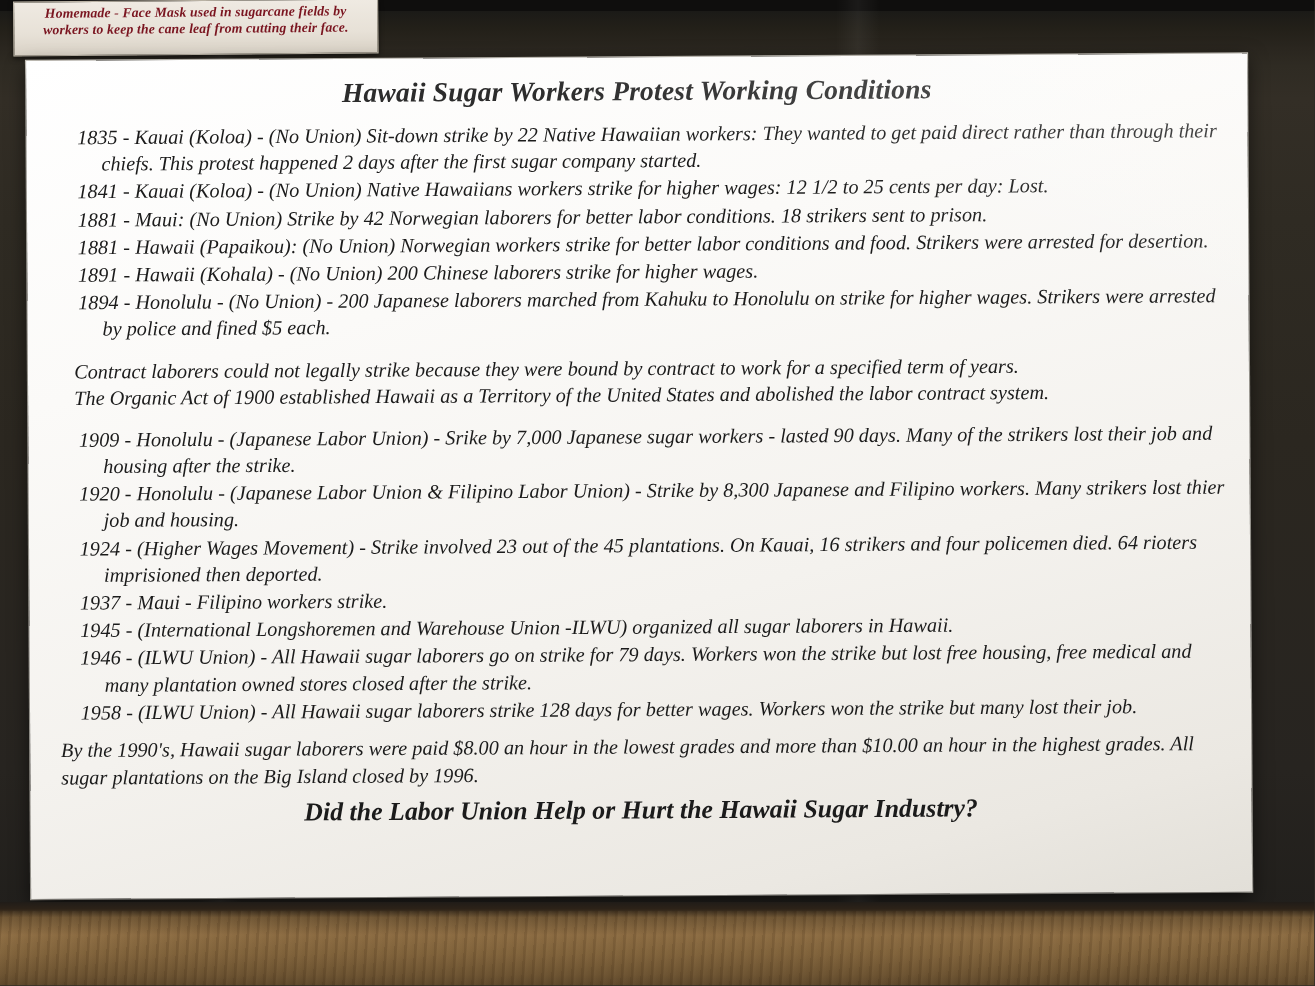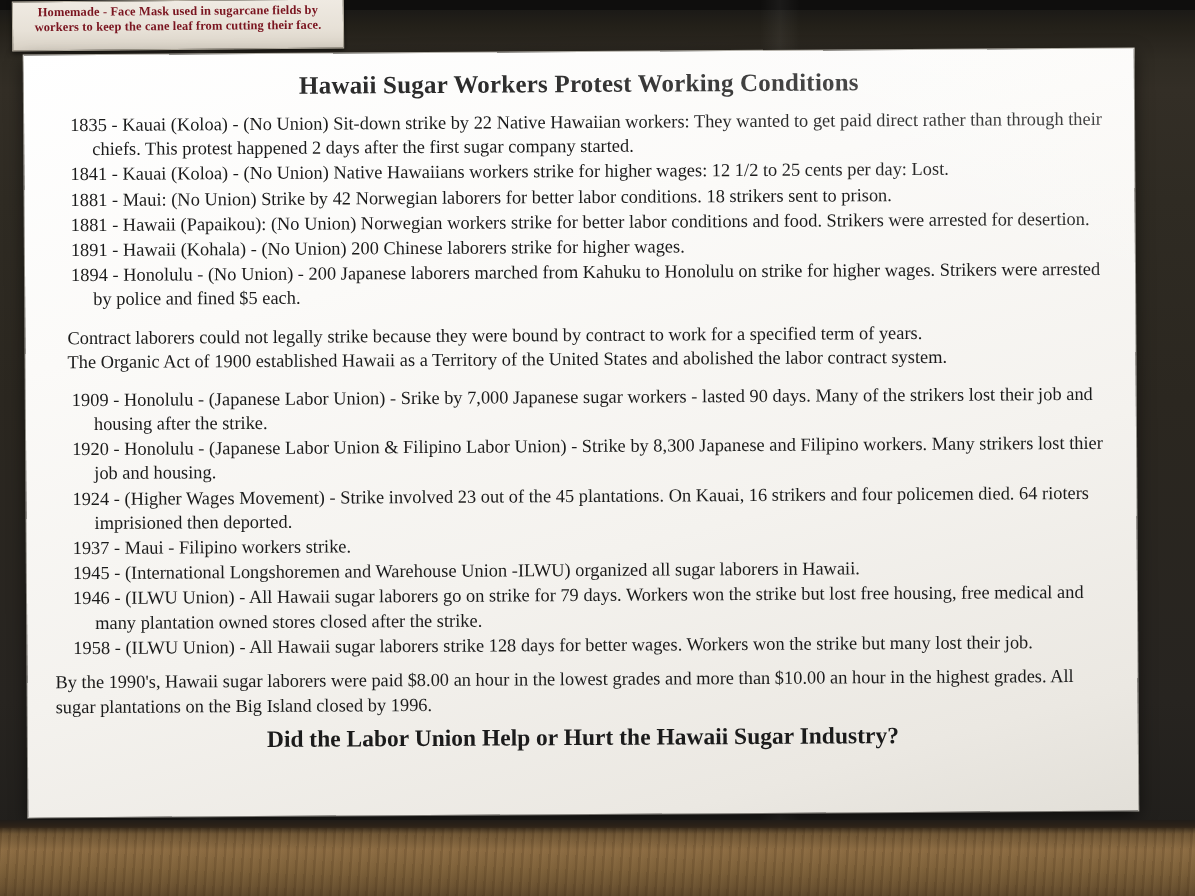--- a/index.html
+++ b/index.html
@@ -12,20 +12,21 @@
     overflow: hidden;
     background: #2e2b26;
     font-family: "Liberation Serif", serif;
   }
 
   #stage {
     position: relative;
     width: 1195px;
     height: 796px;
     background: linear-gradient(180deg, #1d1b18 0%, #201e1a 3%, #26231e 5%, #2b2823 6%);
+    font-style: italic;
   }
 
   
   .case-back {
     position: absolute;
     left: 0; top: 0;
     width: 1195px;
     height: 830px;
     background:
       linear-gradient(180deg, #151412 0px, #1b1a17 10px, #232019 26px, #2a261f 44px, #2f2b23 60px, #332e26 90px, #2f2b23 200px, #2b2720 400px, #272420 700px, #211f1c 830px);

